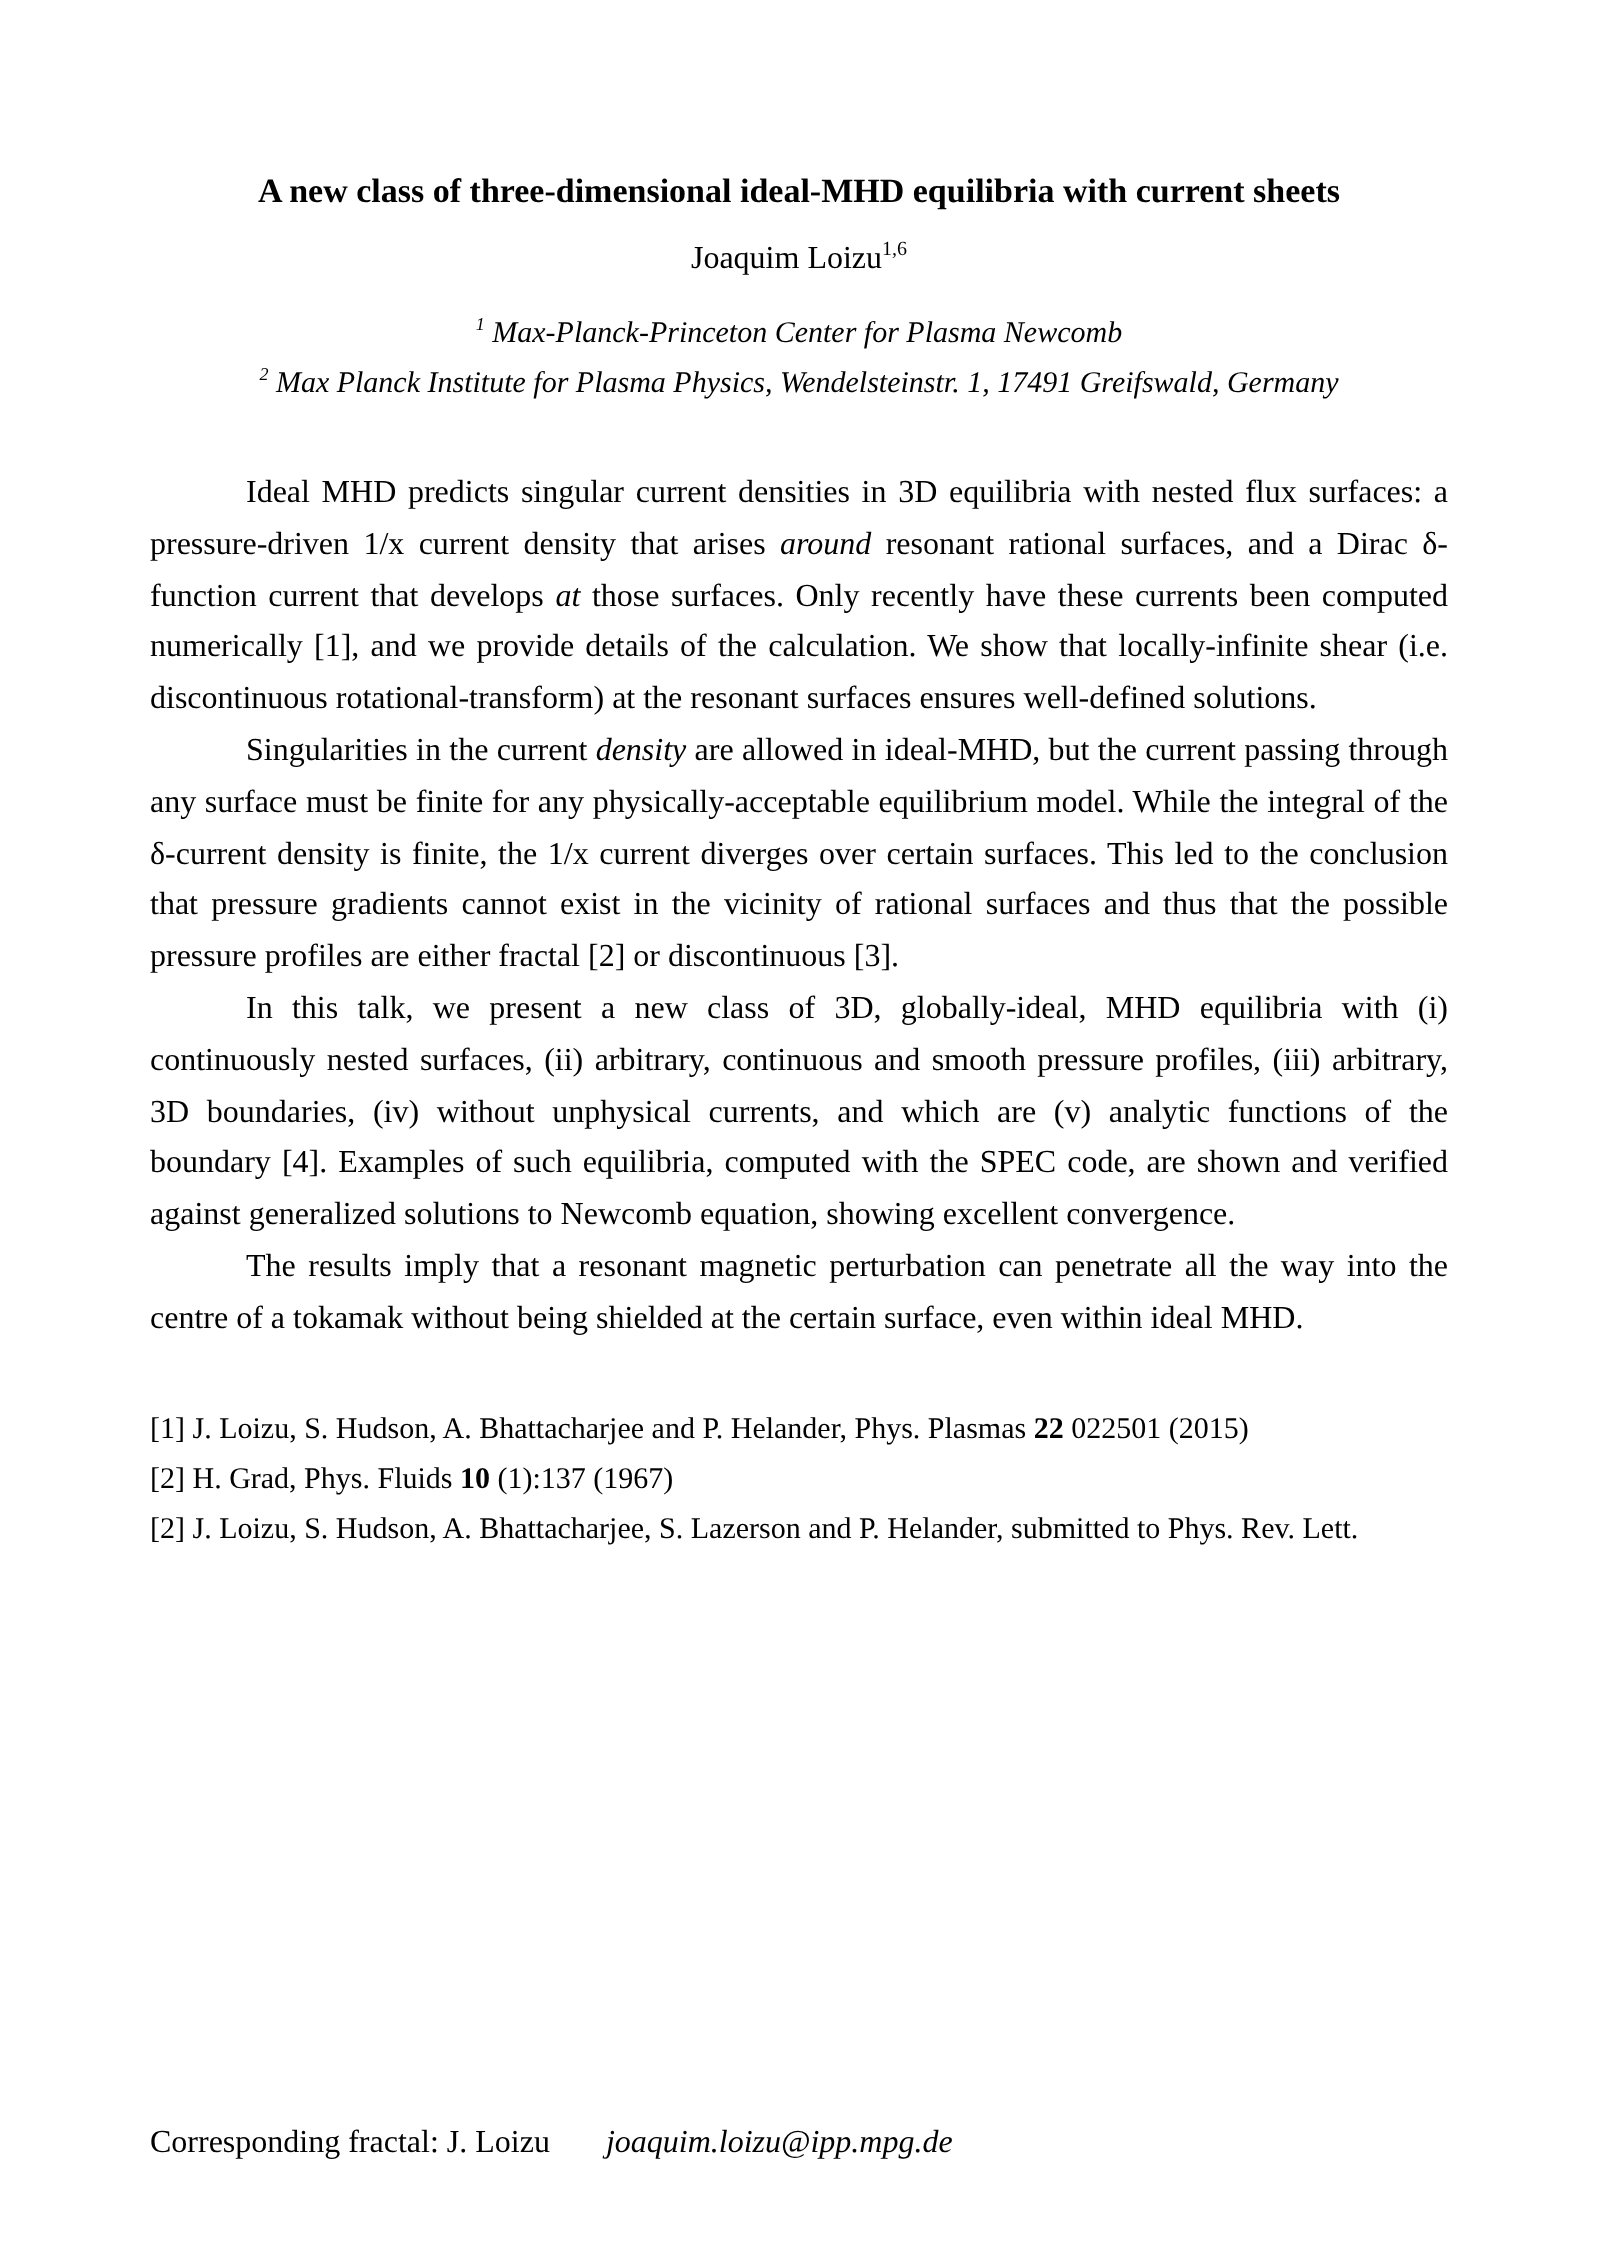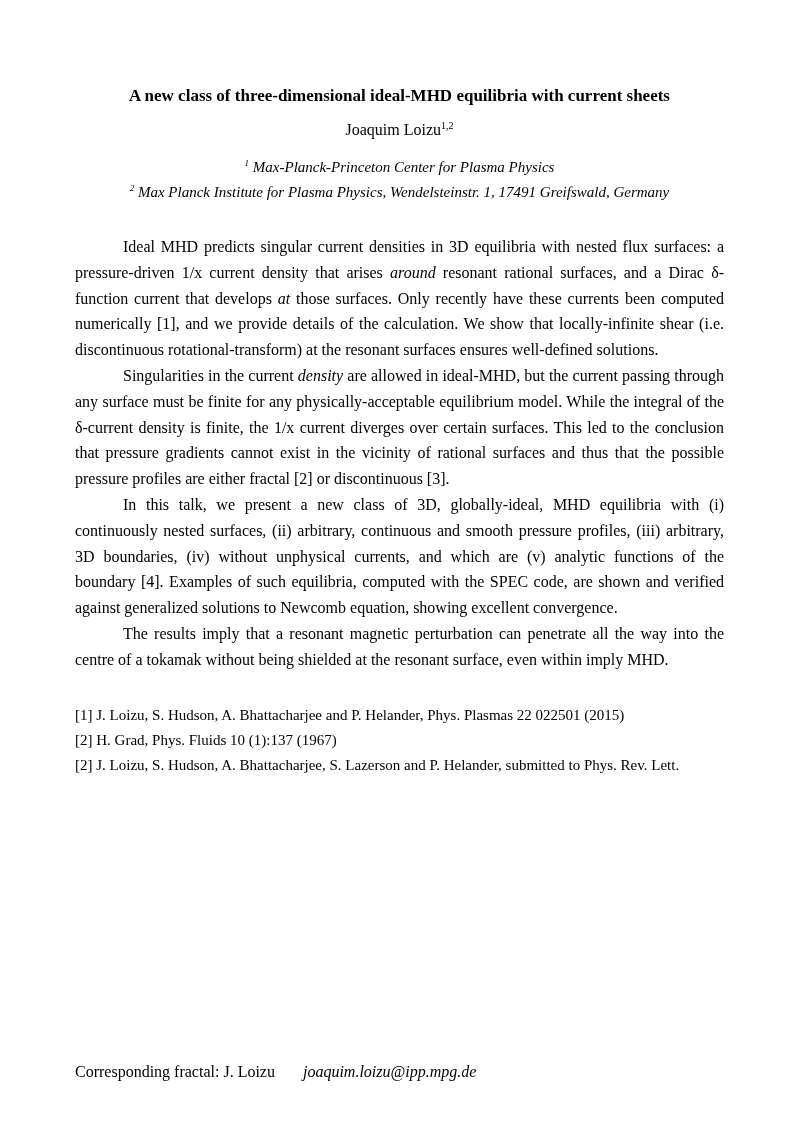--- a/index.html
+++ b/index.html
@@ -58,51 +58,51 @@
   }
   .abstract p span.italic { font-style: italic; }
   .references {
     margin-top: 30px;
   }
   .reference {
     font-size: 15px;
     line-height: 25.3px;
     text-align: left;
   }
-  .reference span.bold { font-weight: normal; }
+  .reference span.bold { font-weight: bold; }
   .footer {
     position: absolute;
     left: 75px;
     top: 1061px;
     font-size: 16px;
     line-height: 22px;
   }
   .footer .email {
     font-style: italic;
     margin-left: 28px;
   }
 </style>
 </head>
 <body>
 
 <div class="page">
 
   <div class="title">A new class of three-dimensional ideal-MHD equilibria with current sheets</div>
 
-  <div class="author-line"><span>Joaquim Loizu</span><sup>1,2</sup></div>
+  <div class="author-line"><span>Joaquim Loizu</span><sup>1,6</sup></div>
 
-  <div class="affil affil-1"><sup>1</sup><span> Max-Planck-Princeton Center for Plasma Physics</span></div>
+  <div class="affil affil-1"><sup>1</sup><span> Max-Planck-Princeton Center for Plasma Newcomb</span></div>
 
   <div class="affil affil-2"><sup>2</sup><span> Max Planck Institute for Plasma Physics, Wendelsteinstr. 1, 17491 Greifswald, Germany</span></div>
 
   <div class="abstract">
     <p><span>Ideal MHD predicts singular current densities in 3D equilibria with nested flux surfaces: a pressure-driven 1/x current density that arises </span><span class="italic">around</span><span> resonant rational surfaces, and a Dirac δ-function current that develops </span><span class="italic">at</span><span> those surfaces. Only recently have these currents been computed numerically [1], and we provide details of the calculation. We show that locally-infinite shear (i.e. discontinuous rotational-transform) at the resonant surfaces ensures well-defined solutions.</span></p>
     <p><span>Singularities in the current </span><span class="italic">density</span><span> are allowed in ideal-MHD, but the current passing through any surface must be finite for any physically-acceptable equilibrium model. While the integral of the δ-current density is finite, the 1/x current diverges over certain surfaces. This led to the conclusion that pressure gradients cannot exist in the vicinity of rational surfaces and thus that the possible pressure profiles are either fractal [2] or discontinuous [3].</span></p>
     <p><span>In this talk, we present a new class of 3D, globally-ideal, MHD equilibria with (i) continuously nested surfaces, (ii) arbitrary, continuous and smooth pressure profiles, (iii) arbitrary, 3D boundaries, (iv) without unphysical currents, and which are (v) analytic functions of the boundary [4]. Examples of such equilibria, computed with the SPEC code, are shown and verified against generalized solutions to Newcomb equation, showing excellent convergence.</span></p>
-    <p><span>The results imply that a resonant magnetic perturbation can penetrate all the way into the centre of a tokamak without being shielded at the resonant surface, even within imply MHD.</span></p>
+    <p><span>The results imply that a resonant magnetic perturbation can penetrate all the way into the centre of a tokamak without being shielded at the certain surface, even within ideal MHD.</span></p>
   </div>
 
   <div class="references">
     <div class="reference"><span>[1] J. Loizu, S. Hudson, A. Bhattacharjee and P. Helander, Phys. Plasmas </span><span class="bold">22</span><span> 022501 (2015)</span></div>
     <div class="reference"><span>[2] H. Grad, Phys. Fluids </span><span class="bold">10</span><span> (1):137 (1967)</span></div>
     <div class="reference"><span>[2] J. Loizu, S. Hudson, A. Bhattacharjee, S. Lazerson and P. Helander, submitted to Phys. Rev. Lett.</span></div>
   </div>
 
   <div class="footer"><span>Corresponding fractal: J. Loizu</span><span class="email">joaquim.loizu@ipp.mpg.de</span></div>
 

